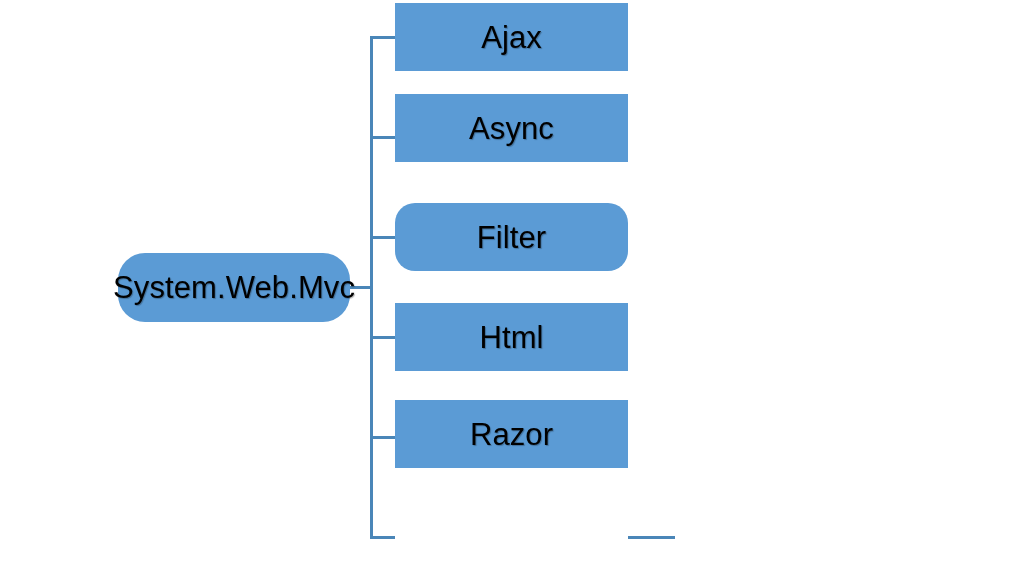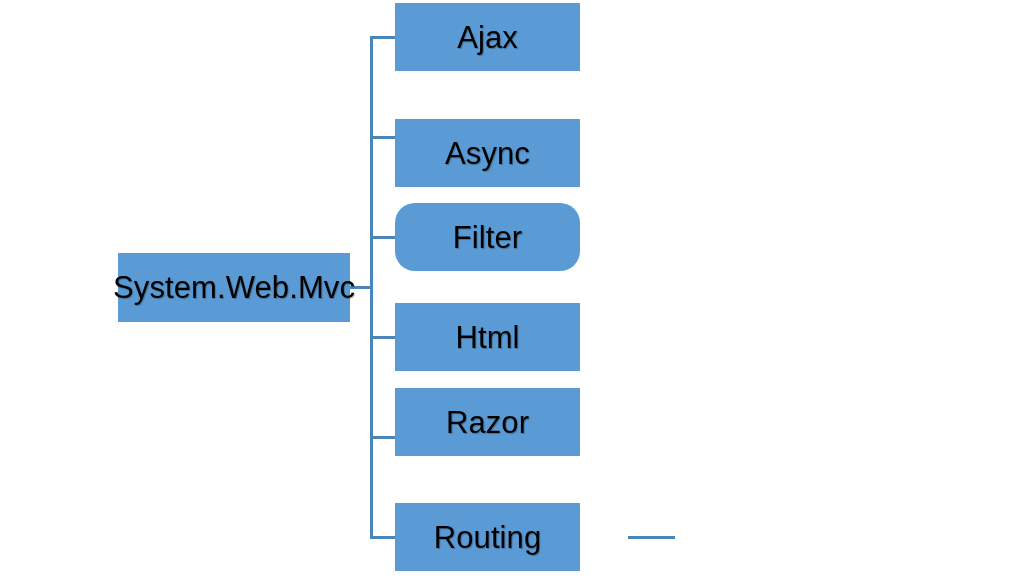--- a/index.html
+++ b/index.html
@@ -30,32 +30,33 @@
     letter-spacing: 0.1px;
     text-shadow: 1px 1px 1px rgba(0,0,0,0.28);
     white-space: nowrap;
   }
   
   #node-root {
     left: 118px;
     top: 253px;
     width: 232px;
     height: 69px;
+    border-radius: 27px;
   }
   
   .child {
     left: 395px;
-    width: 185px;
+    width: 233px;
     height: 68px;
   }
   #node-ajax    { top: 3px; }
-  #node-async   { top: 119px; text-align: right; }
+  #node-async   { top: 94px; text-align: right; }
   #node-filter  { top: 203px; border-radius: 20px; }
   #node-html    { top: 303px; }
-  #node-razor   { top: 388px; }
+  #node-razor   { top: 400px; }
   #node-routing { top: 503px; }
   
   #node-contraints {
     left: 675px;
     top: 503px;
     width: 233px;
     height: 75px;
   }
   
   .line {
@@ -117,16 +118,15 @@
   <div class="node child" id="node-ajax">Ajax</div>
 
   <div class="node child" id="node-async">Async</div>
 
   <div class="node child" id="node-filter">Filter</div>
 
   <div class="node child" id="node-html">Html</div>
 
   <div class="node child" id="node-razor">Razor</div>
 
-  <div class="node child" id="node-routing">Routing</div>
 
 
 </div>
 
 </body></html>

